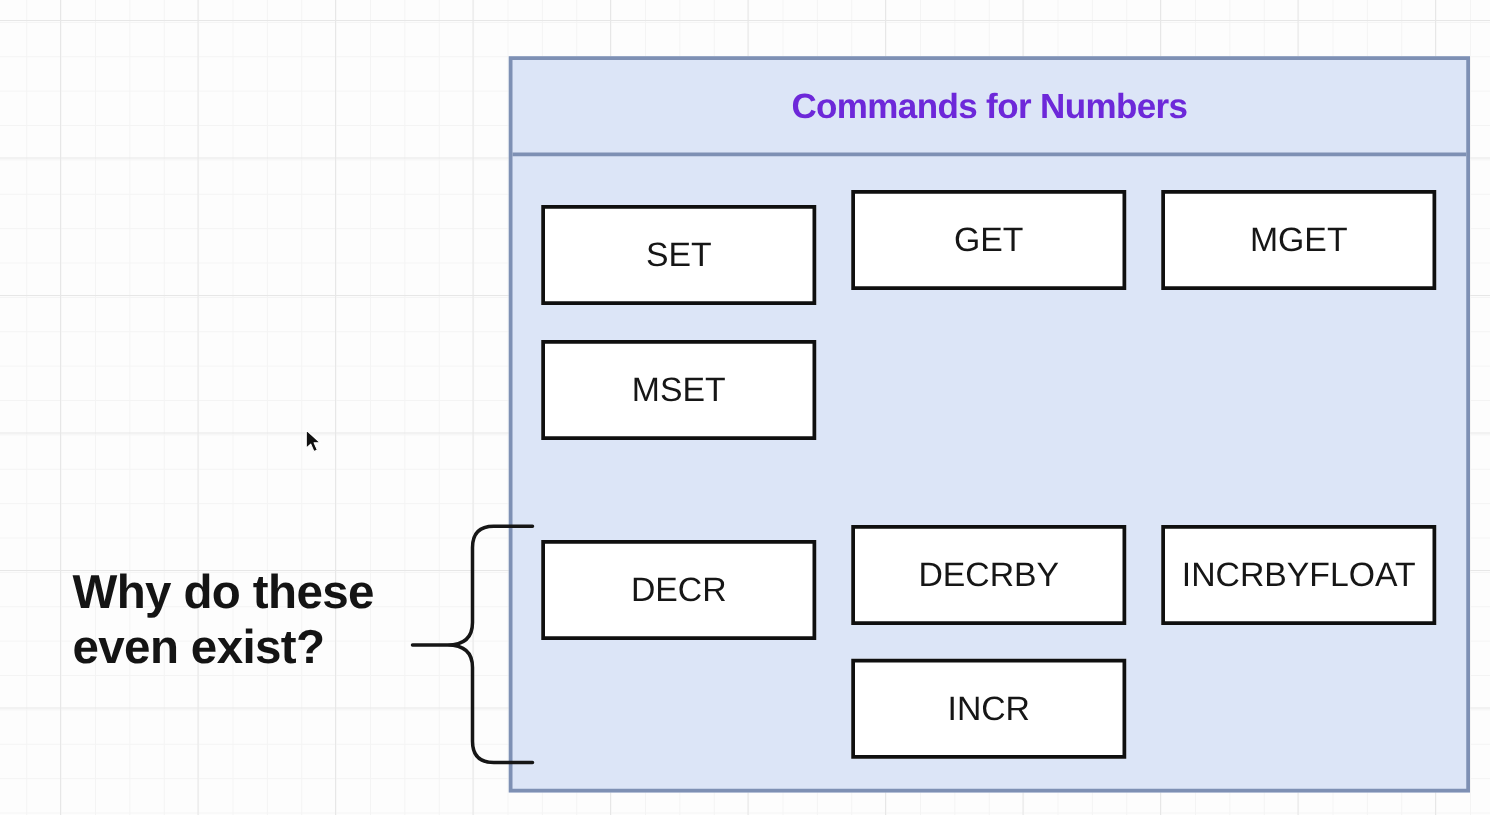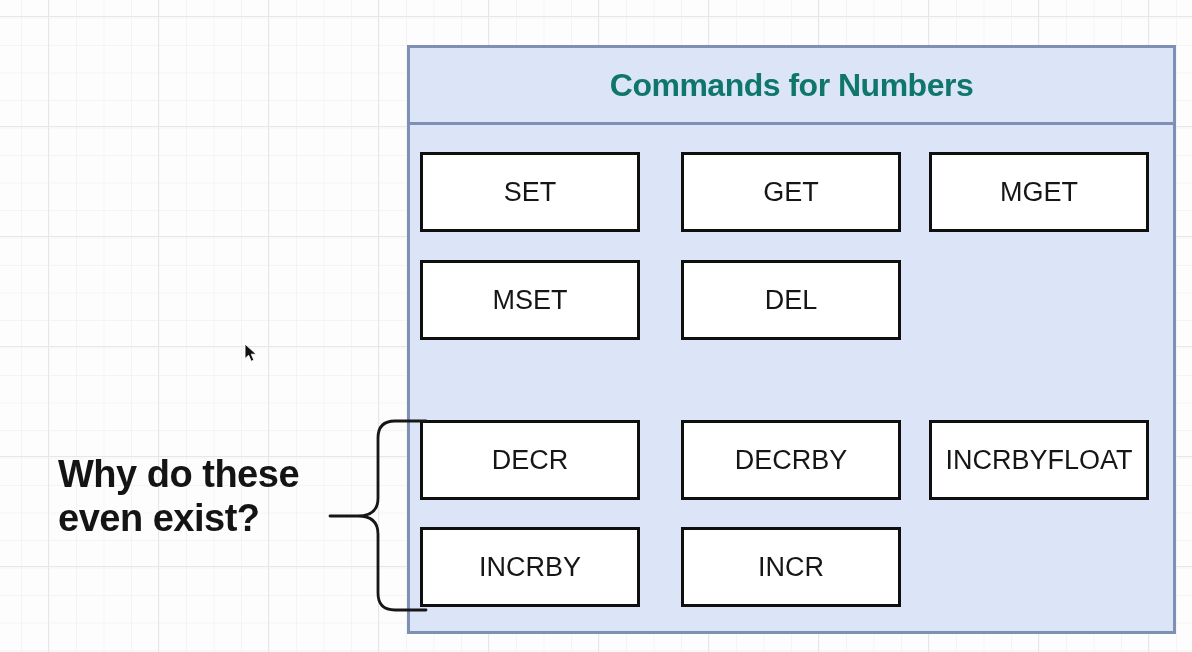--- a/index.html
+++ b/index.html
@@ -26,40 +26,40 @@
     width: 769px; height: 589px;
     background: #dce5f7;
     border: 3px solid #7e90b4;
   }
   .panel-header {
     width: 100%; height: 77px;
     border-bottom: 3px solid #7e90b4;
     display: flex; align-items: center; justify-content: center;
   }
   .panel-title {
-    font-size: 32px;
+    font-size: 28px;
     font-weight: bold;
-    color: #0f766e;
+    color: #6d28d9;
     letter-spacing: -0.5px;
   }
   .cmd-box {
     position: absolute;
     width: 220px; height: 80px;
     background: #ffffff;
     border: 3px solid #0f0f0f;
     display: flex; align-items: center; justify-content: center;
   }
   .cmd-label {
     font-size: 27px;
     color: #161616;
     white-space: nowrap;
   }
   
   .r1 { top: 104px; } .r2 { top: 212px; } .r3 { top: 372px; } .r4 { top: 479px; }
-  .c1 { left: 10px; } .c2 { left: 271px; } .c3 { left: 519px; }
+  .c1 { left: 23px; margin-top: 12px; } .c2 { left: 271px; } .c3 { left: 519px; }
 
   .annotation {
     position: absolute;
     left: 58px; top: 452px;
     width: 260px;
     text-align: left;
     font-size: 38px;
     font-weight: bold;
     line-height: 44px;
     color: #141414;
@@ -95,37 +95,31 @@
     <div class="cmd-box r1 c3">
       <span class="cmd-label">MGET</span>
     </div>
     <div class="cmd-box r1 c2">
       <span class="cmd-label">GET</span>
     </div>
 
     <div class="cmd-box r2 c1">
       <span class="cmd-label">MSET</span>
     </div>
-    <div class="cmd-box r2 c2">
-      <span class="cmd-label">DEL</span>
-    </div>
 
     <div class="cmd-box r3 c1">
       <span class="cmd-label">DECR</span>
     </div>
     <div class="cmd-box r3 c2">
       <span class="cmd-label">DECRBY</span>
     </div>
     <div class="cmd-box r3 c3">
       <span class="cmd-label">INCRBYFLOAT</span>
     </div>
 
-    <div class="cmd-box r4 c1">
-      <span class="cmd-label">INCRBY</span>
-    </div>
     <div class="cmd-box r4 c2">
       <span class="cmd-label">INCR</span>
     </div>
   </div>
 
   <div class="annotation">
     <span>Why do these</span>
     <span>even exist?</span>
   </div>
 

